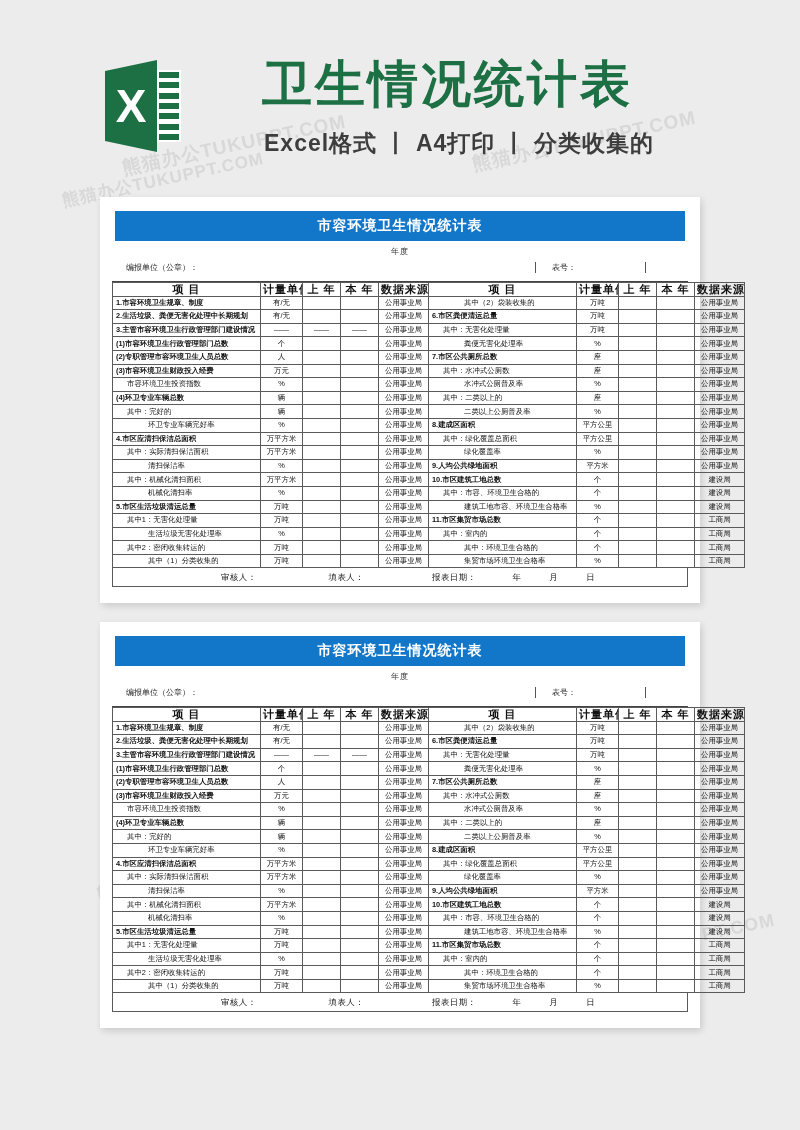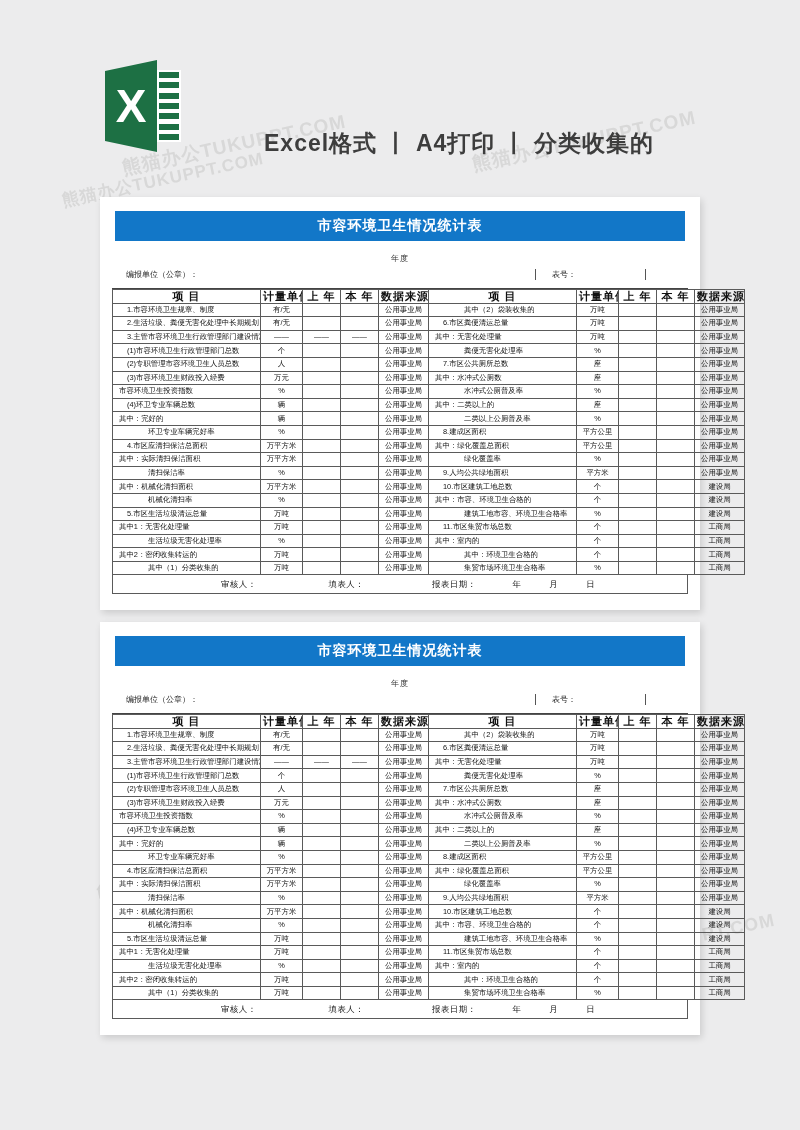--- a/index.html
+++ b/index.html
@@ -113,21 +113,21 @@
     font-weight: bold;
     text-align: center;
     letter-spacing: 1px;
     padding: 6px 0 6px 0;
     margin: 0 3px;
   }
   .sheet-year {
     text-align: center;
     font-size: 8px;
     color: #333;
-    padding: 12px 0 4px 0;
+    padding: 5px 0 4px 0;
     letter-spacing: 1px;
   }
 
   .meta-row {
     display: flex;
     font-size: 8px;
     color: #222;
     border-bottom: 1px solid #444;
     padding: 1px 0 8px 0;
     position: relative;
@@ -157,22 +157,22 @@
     line-height: 12px;
   }
   table.grid th {
     font-weight: bold;
     text-align: center;
     letter-spacing: 1px;
     font-size: 11px;
   }
   td.unit, td.yr, td.src { text-align: center; }
   td.item { text-align: left; }
-  td.item.lv0 { padding-left: 14px; }
-  td.item.lv1 { padding-left: 6px; }
+  td.item.lv0 { padding-left: 3px; font-weight: bold; }
+  td.item.lv1 { padding-left: 14px; }
   td.item.lv2 { padding-left: 35px; }
 
   
   col.c-item { width: 148px; }
   col.c-unit { width: 42px; }
   col.c-yr   { width: 38px; }
   col.c-src  { width: 50px; }
 
   .foot-row {
     border-left: 1px solid #5a5a5a;
@@ -213,20 +213,21 @@
       <div class="logo-grid">
         <i></i>
           <i></i>
           <i></i>
           <i></i>
           <i></i>
           <i></i>
           <i></i>
       </div>
     </div>
+    <div class="banner-title">卫生情况统计表</div>
     <div class="banner-sub">Excel格式 丨 A4打印 丨 分类收集的</div>
   </div>
 
   <div class="sheet sheet-1">
     <div class="sheet-title">市容环境卫生情况统计表</div>
     <div class="sheet-year">年度</div>
     <div class="meta-row">
       <span class="meta-left">编报单位（公章）：</span>
       <span class="meta-spacer"></span>
       <span class="meta-right">表号：</span>

